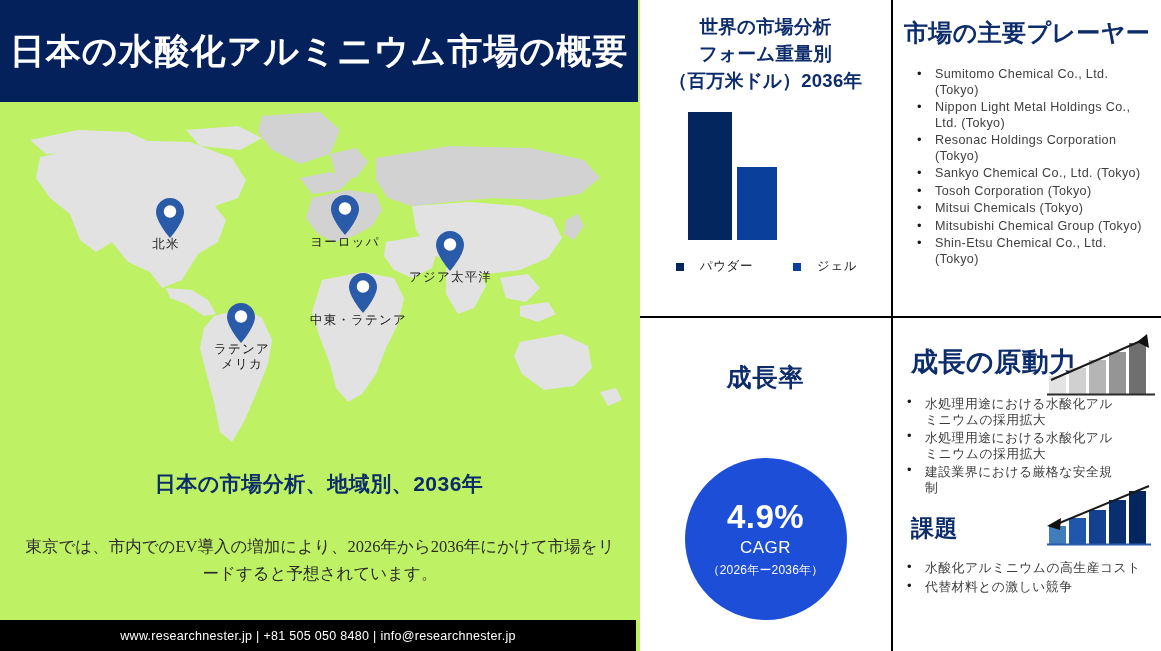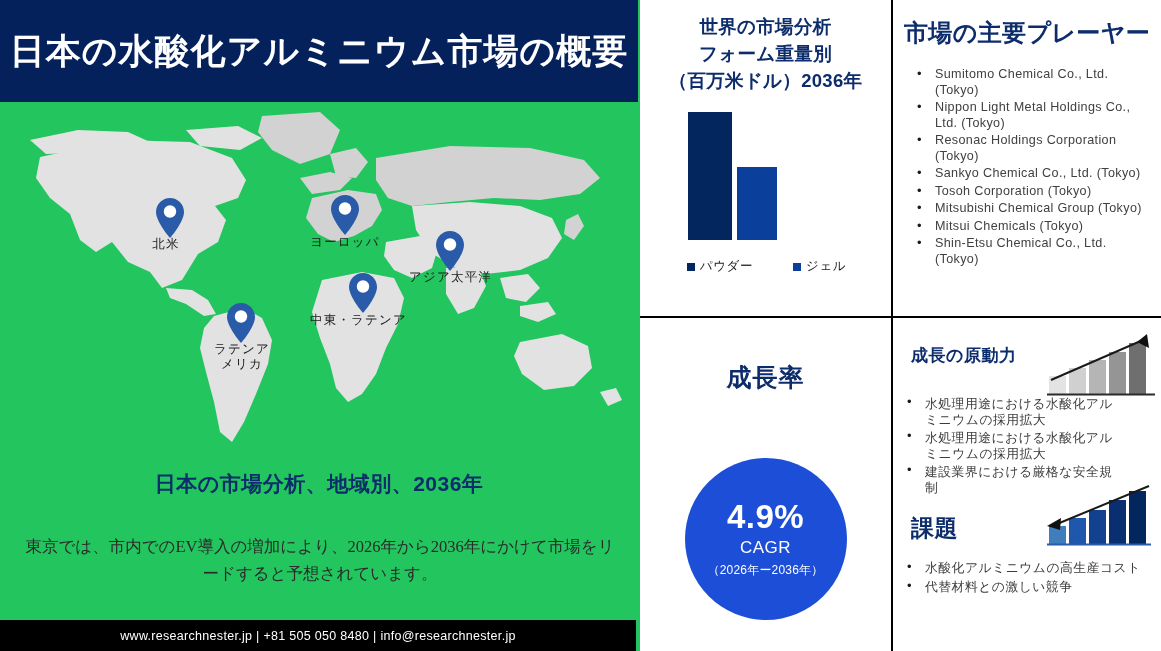--- a/index.html
+++ b/index.html
@@ -13,21 +13,21 @@
     position: relative;
     width: 1161px; height: 651px;
     background: #ffffff;
   }
 
   
   #left-panel {
     position: absolute; left: 0; top: 0;
     width: 765px; height: 651px;
     border-right: 2px solid #15803d;
-    background: #22c55e;
+    background: #bef264;
   }
   #header-band {
     position: absolute; left: 0; top: 0;
     width: 638px; height: 102px;
     background: #04215c;
     display: flex; align-items: center; justify-content: center;
   }
   #header-title {
     color: #ffffff;
     font-size: 35px;
@@ -99,21 +99,21 @@
     letter-spacing: 0.3px;
   }
   #bar-plot {
     position: absolute; left: 0; top: 110px; width: 253px; height: 130px;
   }
   .bar { position: absolute; bottom: 0; }
   #bar-legend {
     position: absolute; left: 0; top: 258px; width: 253px;
     display: flex; justify-content: center; gap: 40px;
   }
-  .legend-item { display: flex; align-items: center; gap: 5px; }
+  .legend-item { display: flex; align-items: center; gap: 16px; }
   .legend-swatch { width: 8px; height: 8px; }
   .legend-label { font-size: 12.5px; color: #1b1b1b; letter-spacing: 0.6px; }
 
   
   #players-title { margin-top: 17px; font-size: 24px; letter-spacing: 0.4px; }
   #players-list {
     margin: 18px 14px 0 20px;
     list-style: none;
   }
   #players-list li {
@@ -141,21 +141,21 @@
     background: #1d4ed8;
     display: flex; flex-direction: column;
     align-items: center; justify-content: center;
     color: #fff;
   }
   #cagr-value { font-size: 33px; font-weight: bold; line-height: 38px; letter-spacing: 0.5px; }
   #cagr-label { font-size: 17px; line-height: 24px; letter-spacing: 0.5px; }
   #cagr-period { font-size: 12px; line-height: 20px; letter-spacing: 0.2px; }
 
   
-  #drivers-title { position: absolute; left: 18px; top: 26px; font-size: 17px; letter-spacing: 0.5px; }
+  #drivers-title { position: absolute; left: 18px; top: 26px; font-size: 27px; letter-spacing: 0.5px; }
   #drivers-chart { position: absolute; left: 152px; top: 14px; width: 112px; height: 66px; }
   #drivers-list { position: absolute; left: 6px; top: 78px; width: 220px; list-style: none; }
   #drivers-list li {
     position: relative; padding-left: 26px;
     font-size: 12.8px; line-height: 16px;
     color: #3c3c3c; margin-bottom: 2px; letter-spacing: 0.5px;
   }
   #drivers-list li::before {
     content: "•"; position: absolute; left: 8px; top: -2px; color: #1a1a1a; font-size: 13px;
   }
@@ -293,22 +293,22 @@
   </div>
 
   <div class="cell" id="cell-players">
     <div class="cell-title" id="players-title">市場の主要プレーヤー</div>
     <ul id="players-list">
       <li>Sumitomo Chemical Co., Ltd. (Tokyo)</li>
       <li>Nippon Light Metal Holdings Co., Ltd. (Tokyo)</li>
       <li>Resonac Holdings Corporation (Tokyo)</li>
       <li>Sankyo Chemical Co., Ltd. (Tokyo)</li>
       <li>Tosoh Corporation (Tokyo)</li>
+      <li>Mitsui Chemicals (Tokyo)</li>
       <li>Mitsubishi Chemical Group (Tokyo)</li>
-      <li>Mitsui Chemicals (Tokyo)</li>
       <li>Shin-Etsu Chemical Co., Ltd. (Tokyo)</li>
     </ul>
   </div>
 
   <div class="cell" id="cell-cagr">
     <div class="cell-title" id="cagr-title">成長率</div>
     <div id="cagr-circle">
       <div id="cagr-value">4.9%</div>
       <div id="cagr-label">CAGR</div>
       <div id="cagr-period">（2026年ー2036年）</div>

